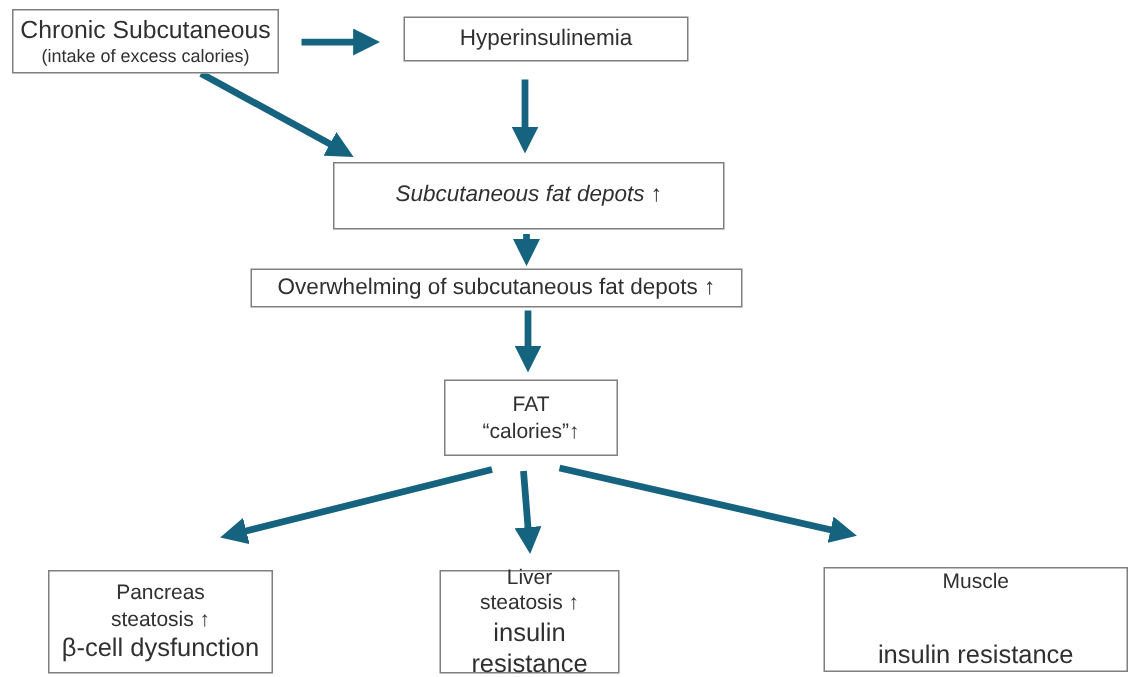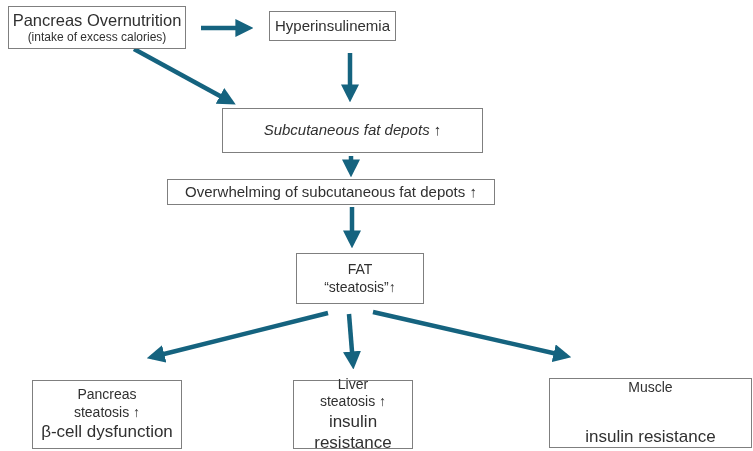--- a/index.html
+++ b/index.html
@@ -29,24 +29,24 @@
     align-items:center;justify-content:center;
     text-align:center;
     line-height:1.25;
   }
   .t-lg{font-size:16.5px;}
   .t-md{font-size:15px;}
   .t-sm{font-size:14px;}
   .sub{font-size:12px;}
   .sub-xs{font-size:17px;}
   .n-chronic   {left:8px;   top:6px;   width:178px; height:43px;}
-  .n-hyper     {left:269px; top:11px;  width:127px; height:30px;}
+  .n-hyper     {left:269px; top:11px;  width:190px; height:30px;}
   .n-subq      {left:222px; top:108px; width:261px; height:45px;font-style:italic;}
   .n-overwhelm {left:167px; top:179px; width:328px; height:26px;}
-  .n-fat       {left:296px; top:253px; width:128px; height:51px;text-align:right;}
+  .n-fat       {left:296px; top:253px; width:116px; height:51px;text-align:right;}
   .n-pancreas  {left:32px;  top:380px; width:150px; height:69px;}
   .n-liver     {left:293px; top:380px; width:120px; height:69px;}
   .n-muscle    {left:549px; top:378px; width:203px; height:70px;justify-content:space-between;}
 </style>
 </head>
 <body>
 
 <div class="canvas">
 
   <svg class="arrows" viewBox="0 0 753 451" xmlns="http://www.w3.org/2000/svg">
@@ -59,39 +59,39 @@
     <line x1="134" y1="49" x2="231" y2="102" marker-end="url(#ah)"></line>
     <line x1="350" y1="53" x2="350" y2="97" marker-end="url(#ah)"></line>
     <line x1="351" y1="156" x2="351" y2="172" marker-end="url(#ah)"></line>
     <line x1="352" y1="207" x2="352" y2="243" marker-end="url(#ah)"></line>
     <line x1="328" y1="313" x2="152" y2="357" marker-end="url(#ah)"></line>
     <line x1="349" y1="314" x2="353" y2="364" marker-end="url(#ah)"></line>
     <line x1="373" y1="312" x2="566" y2="356" marker-end="url(#ah)"></line>
   </svg>
 
   <div class="node n-chronic">
-    <span class="t-lg">Pancreas Overnutrition</span>
+    <span class="t-lg">Chronic Subcutaneous</span>
     <span class="sub">(intake of excess calories)</span>
   </div>
 
   <div class="node n-hyper">
     <span class="t-md">Hyperinsulinemia</span>
   </div>
 
   <div class="node n-subq">
     <span class="t-md">Subcutaneous fat depots ↑</span>
   </div>
 
   <div class="node n-overwhelm">
     <span class="t-md">Overwhelming of subcutaneous fat depots ↑</span>
   </div>
 
   <div class="node n-fat">
     <span class="t-sm">FAT</span>
-    <span class="t-sm">“steatosis”↑</span>
+    <span class="t-sm">“calories”↑</span>
   </div>
 
   <div class="node n-pancreas">
     <span class="t-sm">Pancreas</span>
     <span class="t-sm">steatosis ↑</span>
     <span class="sub-xs">β-cell dysfunction</span>
   </div>
 
   <div class="node n-liver">
     <span class="t-sm">Liver</span>

